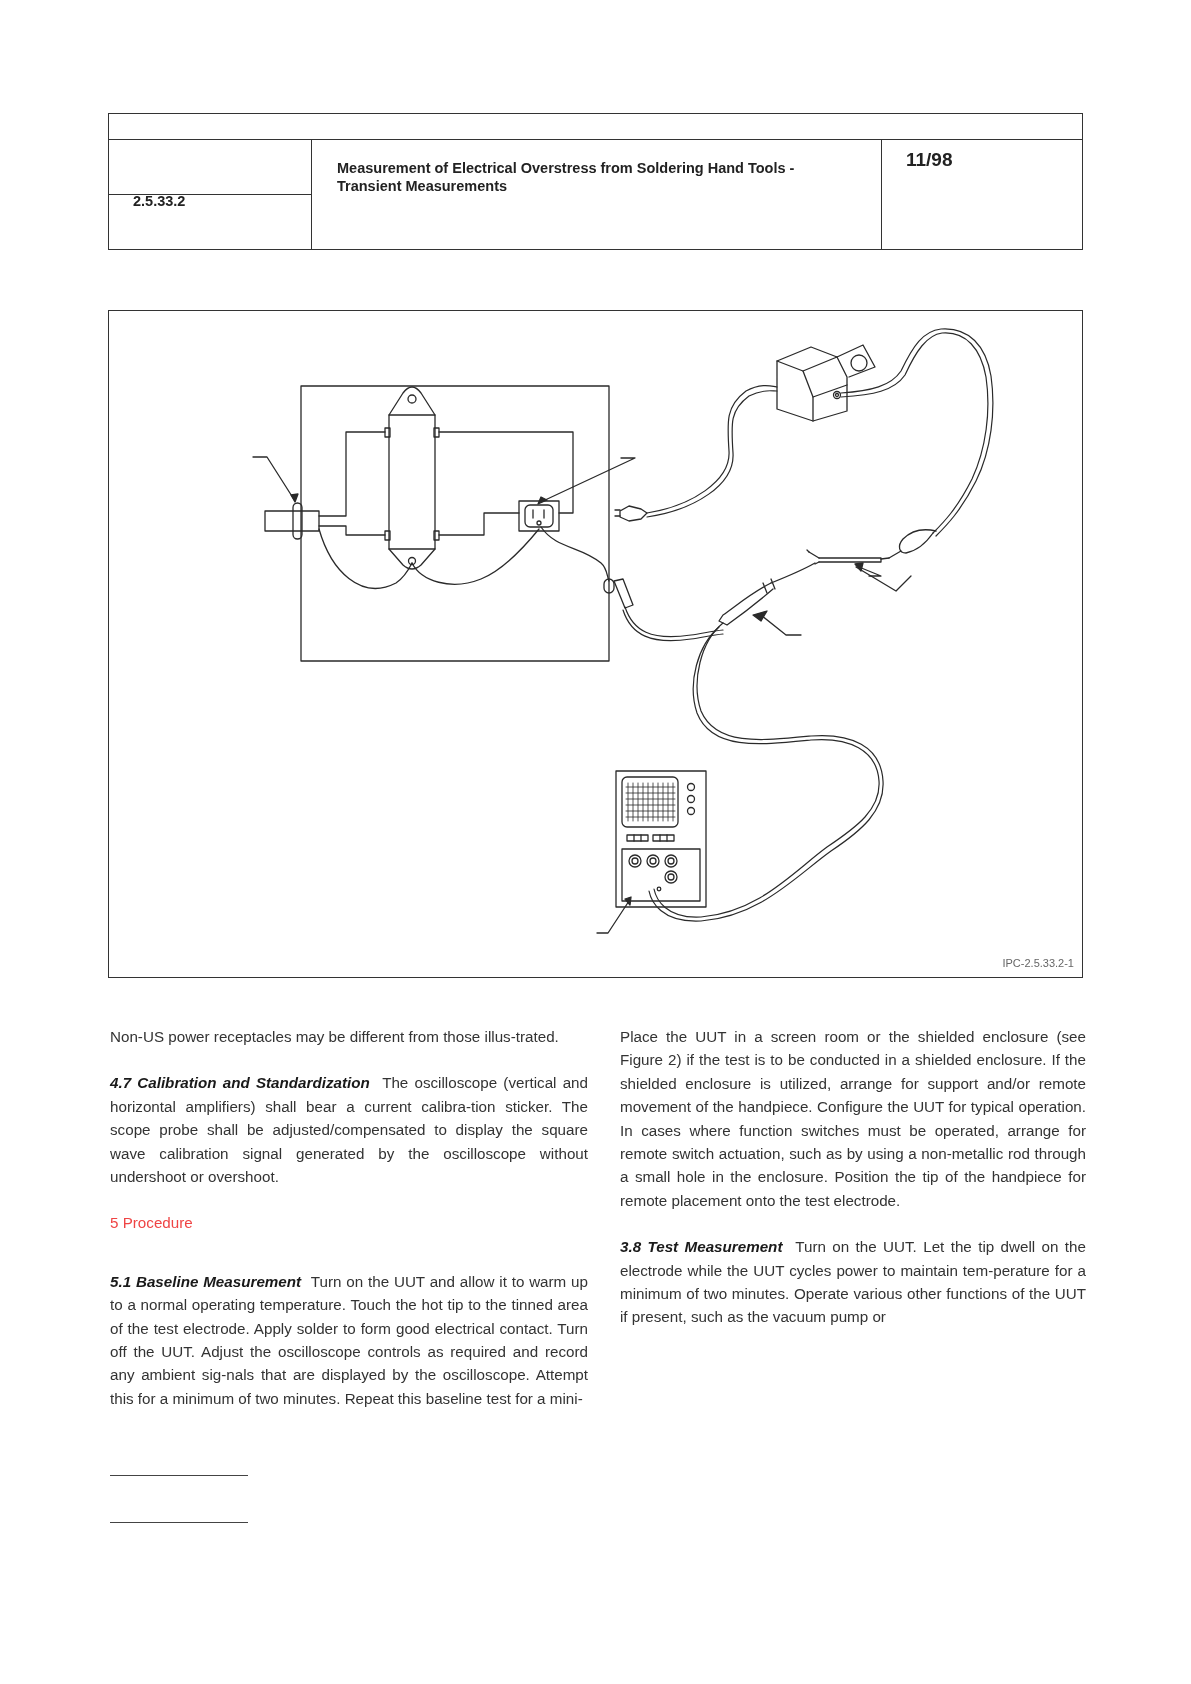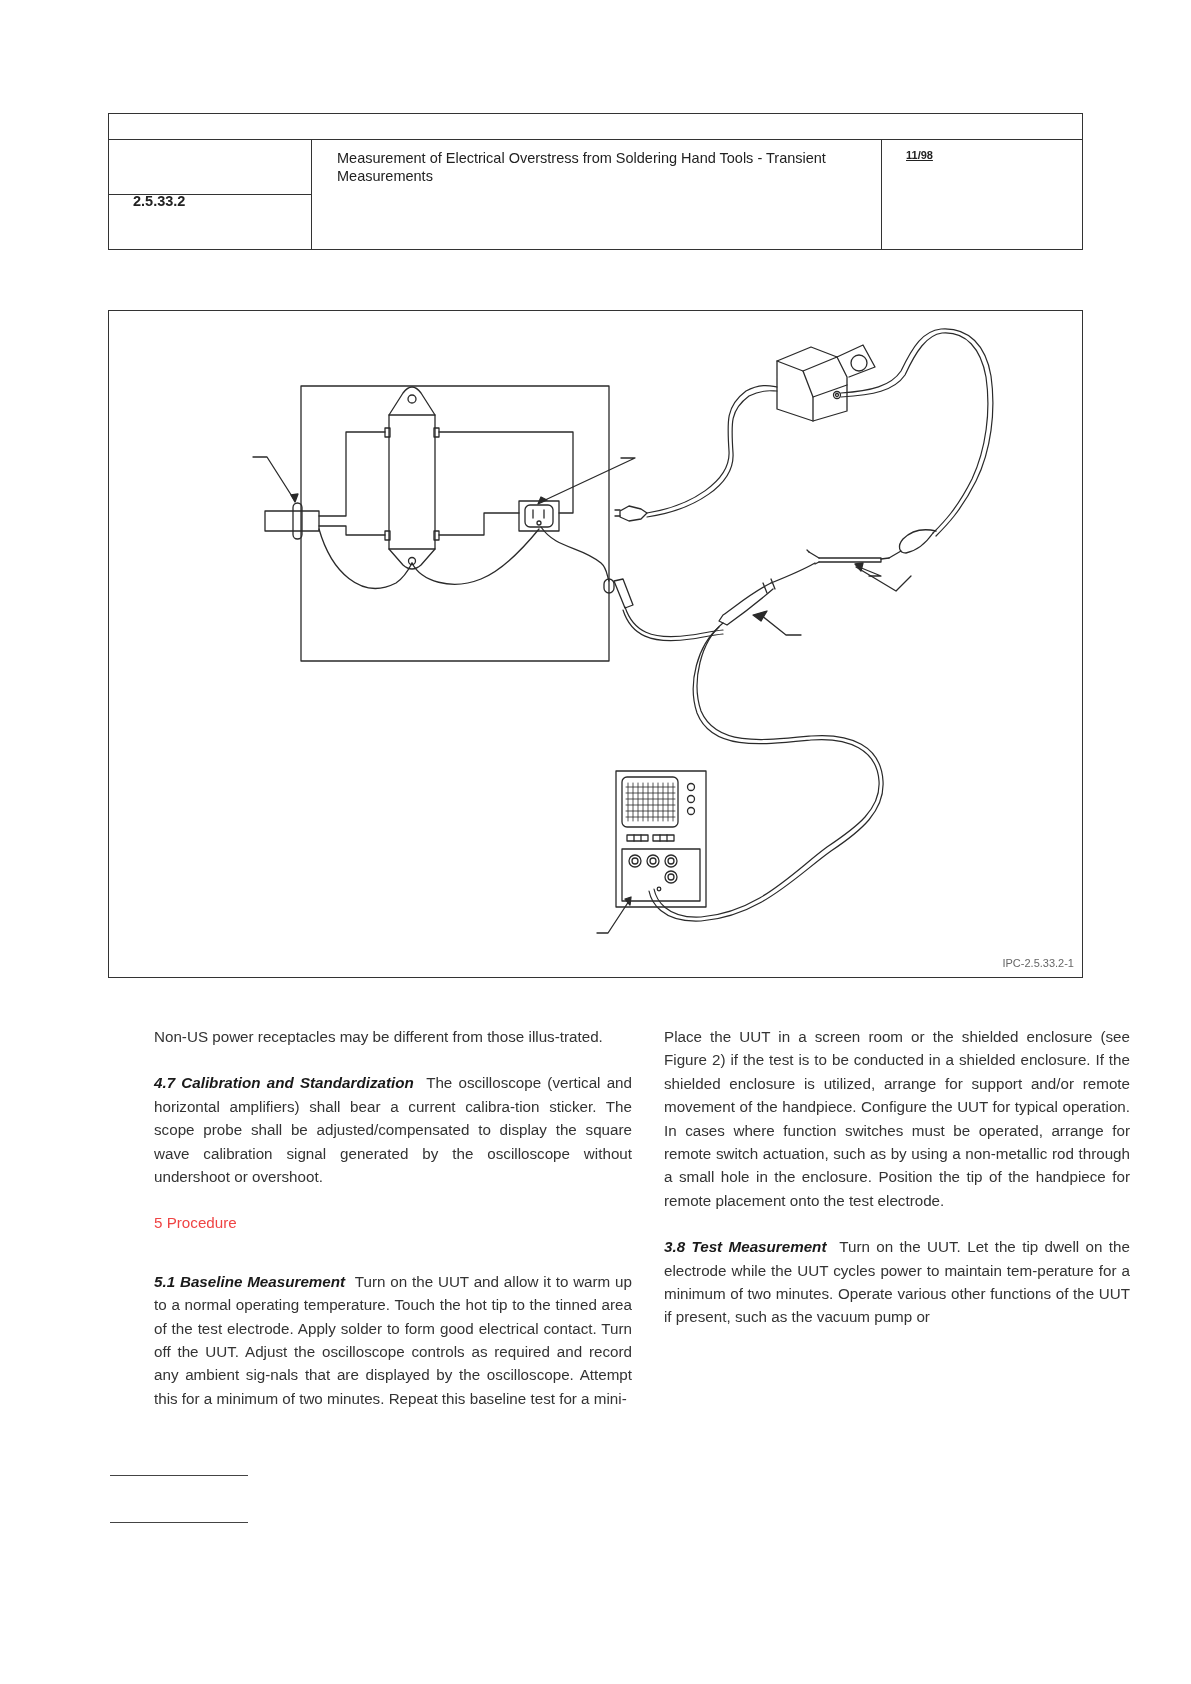--- a/index.html
+++ b/index.html
@@ -5,27 +5,27 @@
   html, body { margin: 0; padding: 0; background: #ffffff; }
   body { width: 1191px; height: 1684px; position: relative; overflow: hidden;
          font-family: "Liberation Sans", "DejaVu Sans", sans-serif; color: #2a2a2a; }
   .hdr { position: absolute; left: 108px; top: 113px; width: 975px; height: 137px;
          border: 1.5px solid #333; box-sizing: border-box; }
   .hdr-top { position: absolute; left: 0; top: 0; right: 0; height: 25px; border-bottom: 1.5px solid #333; }
   .hdr-c1 { position: absolute; left: 0; top: 25px; width: 202px; bottom: 0; border-right: 1.5px solid #333; }
   .hdr-c1-split { position: absolute; left: 0; right: 0; top: 55px; border-top: 1.5px solid #333; }
   .hdr-c3 { position: absolute; left: 772px; top: 25px; right: 0; bottom: 0; border-left: 1.5px solid #333; }
   .hdr-num { position: absolute; left: 24px; top: 35px; font-weight: bold; font-size: 14.5px; color: #222; margin-top: 44px; }
-  .hdr-title { position: absolute; left: 228px; top: 35px; width: 520px; font-weight: normal; font-size: 14.5px; line-height: 18px; color: #222; }
-  .hdr-date { position: absolute; left: 24px; top: 10px; font-weight: bold; font-size: 11px; color: #222; text-decoration: underline; }
+  .hdr-title { position: absolute; left: 228px; top: 45px; width: 520px; font-weight: bold; font-size: 14.5px; line-height: 18px; color: #222; }
+  .hdr-date { position: absolute; left: 24px; top: 10px; font-weight: bold; font-size: 19px; color: #222; }
   .fig { position: absolute; left: 108px; top: 310px; width: 975px; height: 668px;
          border: 1.5px solid #333; box-sizing: border-box; padding-left: 24px; }
   .fig svg { position: absolute; left: 0; top: 0; }
   .fig-id { position: absolute; right: 8px; bottom: 8px; font-size: 11px; color: #666; }
-  .col { position: absolute; top: 1025px; width: 478px; font-size: 15.2px; line-height: 23.4px; color: #333; text-align: justify; margin-left: 44px; }
+  .col { position: absolute; top: 1025px; width: 478px; font-size: 15.2px; line-height: 23.4px; color: #333; text-align: justify; }
   .col p { margin: 0 0 23px 0; hyphens: manual; }
   .col b { color: #1a1a1a; font-style: italic; }
   .col-left { left: 110px; }
   .col-right { left: 620px; width: 466px; }
   .head5 { font-weight: normal; color: #ef4444; }
   .fn-rule { position: absolute; left: 110px; width: 138px; height: 0; border-top: 1.3px solid #444; }
 </style>
 </head>
 <body>
 

